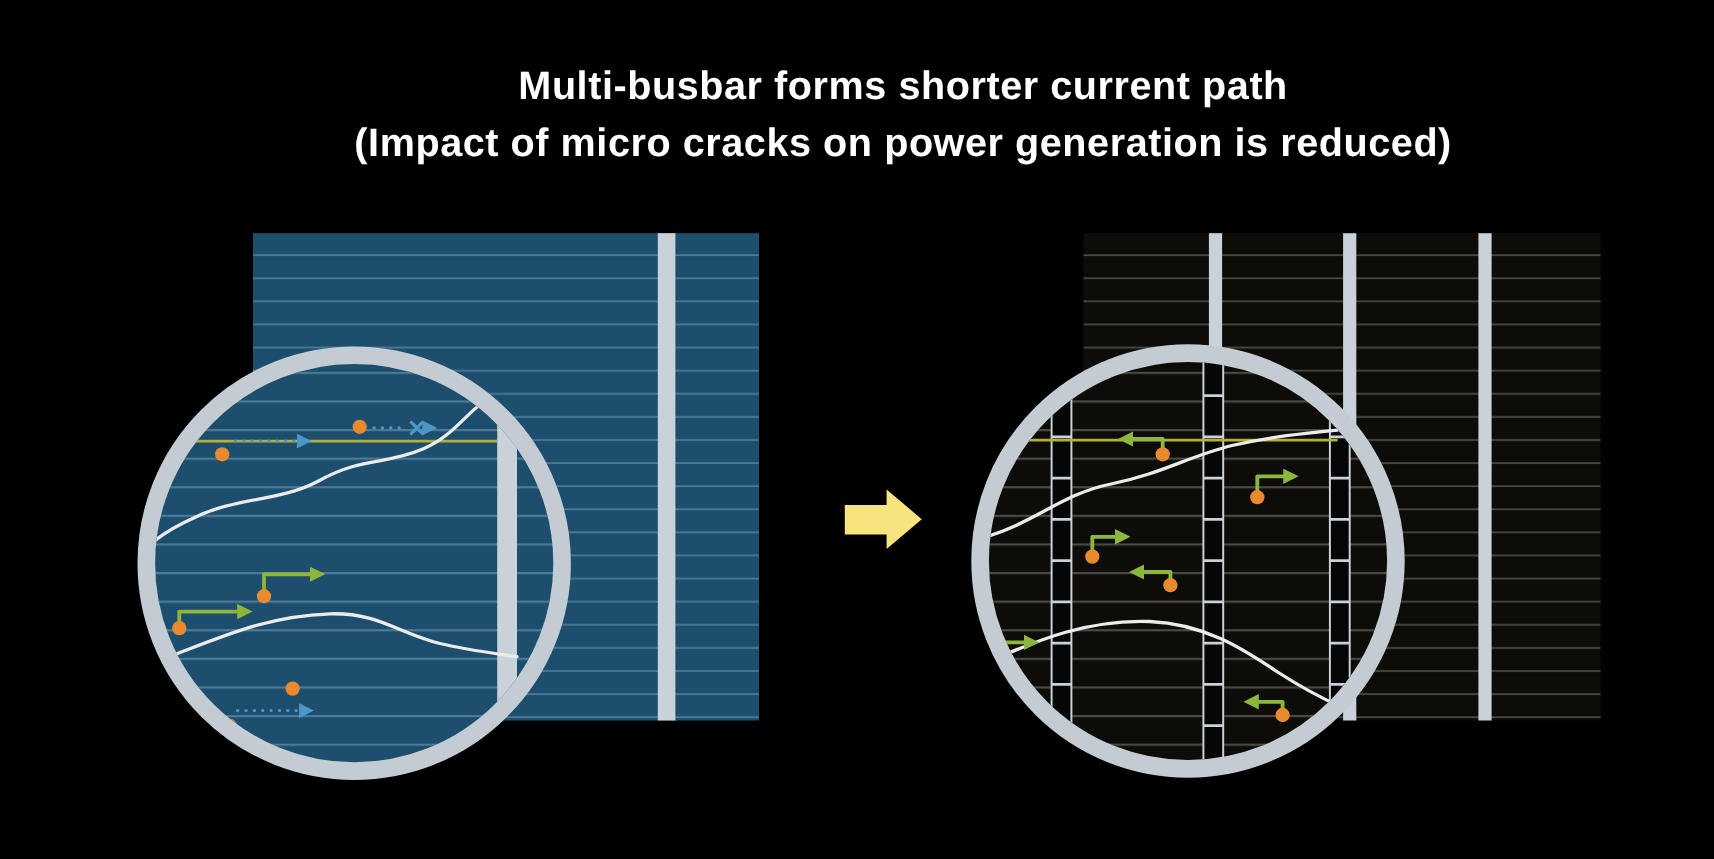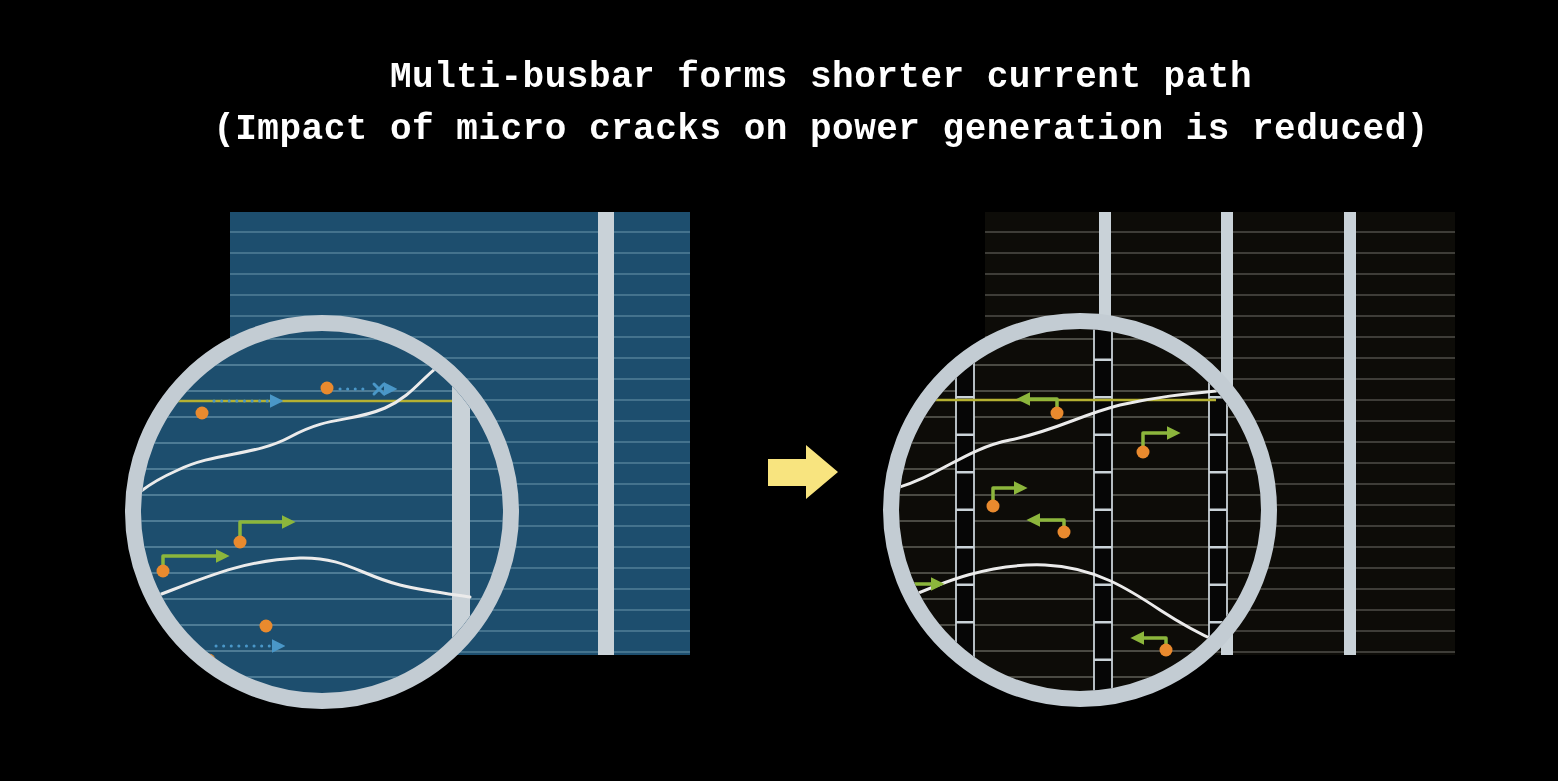--- a/index.html
+++ b/index.html
@@ -1,19 +1,19 @@
 <!DOCTYPE html>
 <html style="--background: #000000; --title_text: #ffffff; --cell_blue: #1d4e6e; --cell_blue_line: #4d7b95; --cell_black: #0d0c08; --cell_black_line: #4a4a43; --busbar: #c9d2d8; --busbar_core: #060606; --ring: #c3ccd3; --electron_dot: #e98a2e; --long_path: #4a97c8; --short_path: #8cb63c; --crack: #ebebeb; --highlight_line: #b5b132; --transition_arrow: #f8e47f;"><head>
 <meta charset="utf-8">
 <style>
   html,body{margin:0;padding:0;background:#000;}
   .stage{
     position:relative;width:1558px;height:781px;overflow:hidden;
     background:var(--background,#000);
-    font-family:Liberation Mono, monospace;
+    font-family:Liberation Sans, sans-serif;
   }
   .title{
     position:absolute;top:52px;left:0;width:100%;
     text-align:center;color:var(--title_text,#fff);
     font-weight:bold;font-size:36px;line-height:52px;letter-spacing:.5px;
   }
   .title .shift{transform:translateX(42px);}
   svg.diagram{position:absolute;top:0;left:0;}
 
   

